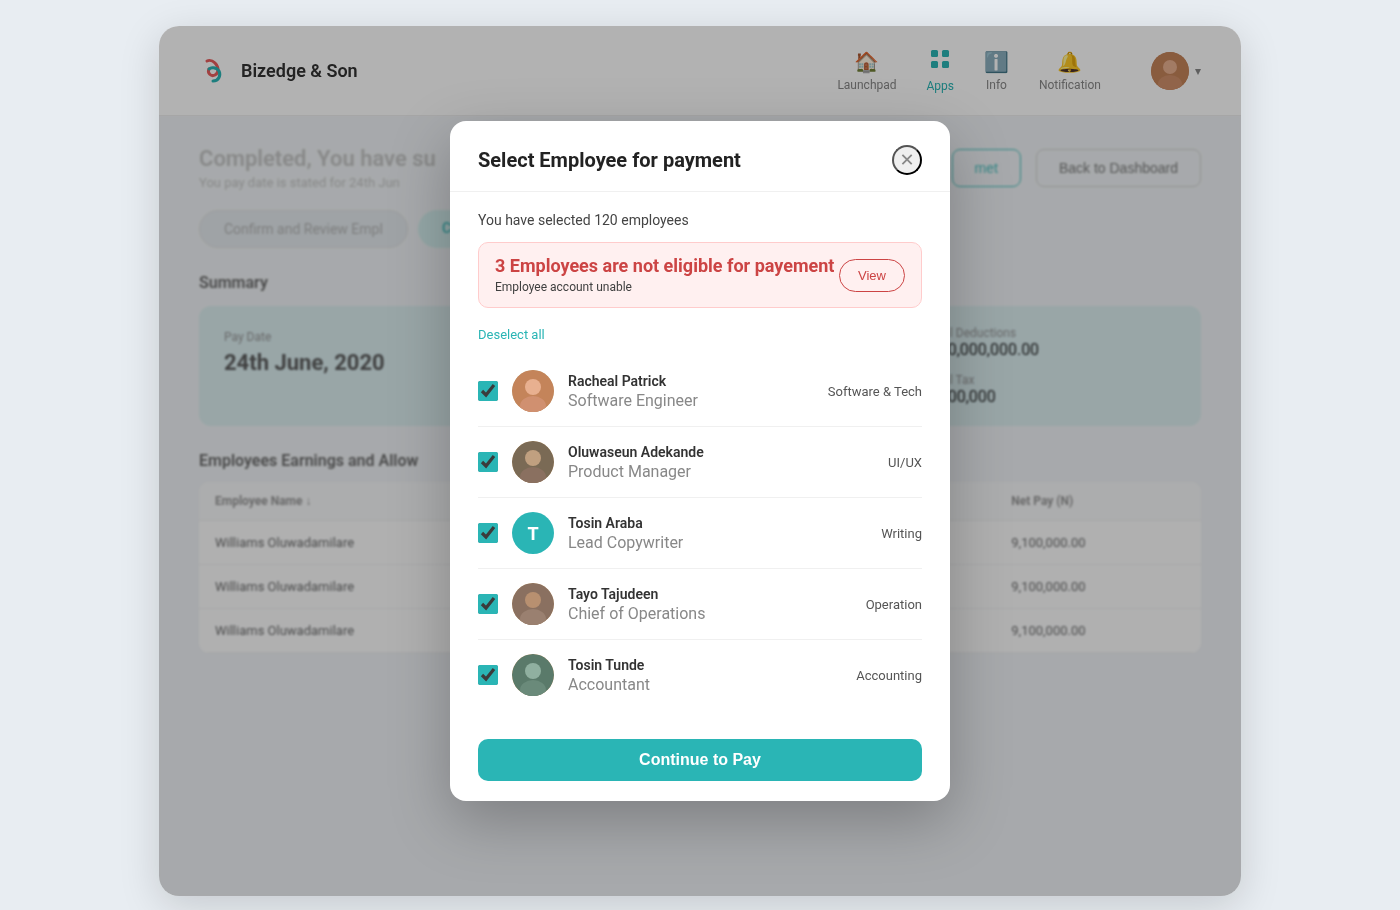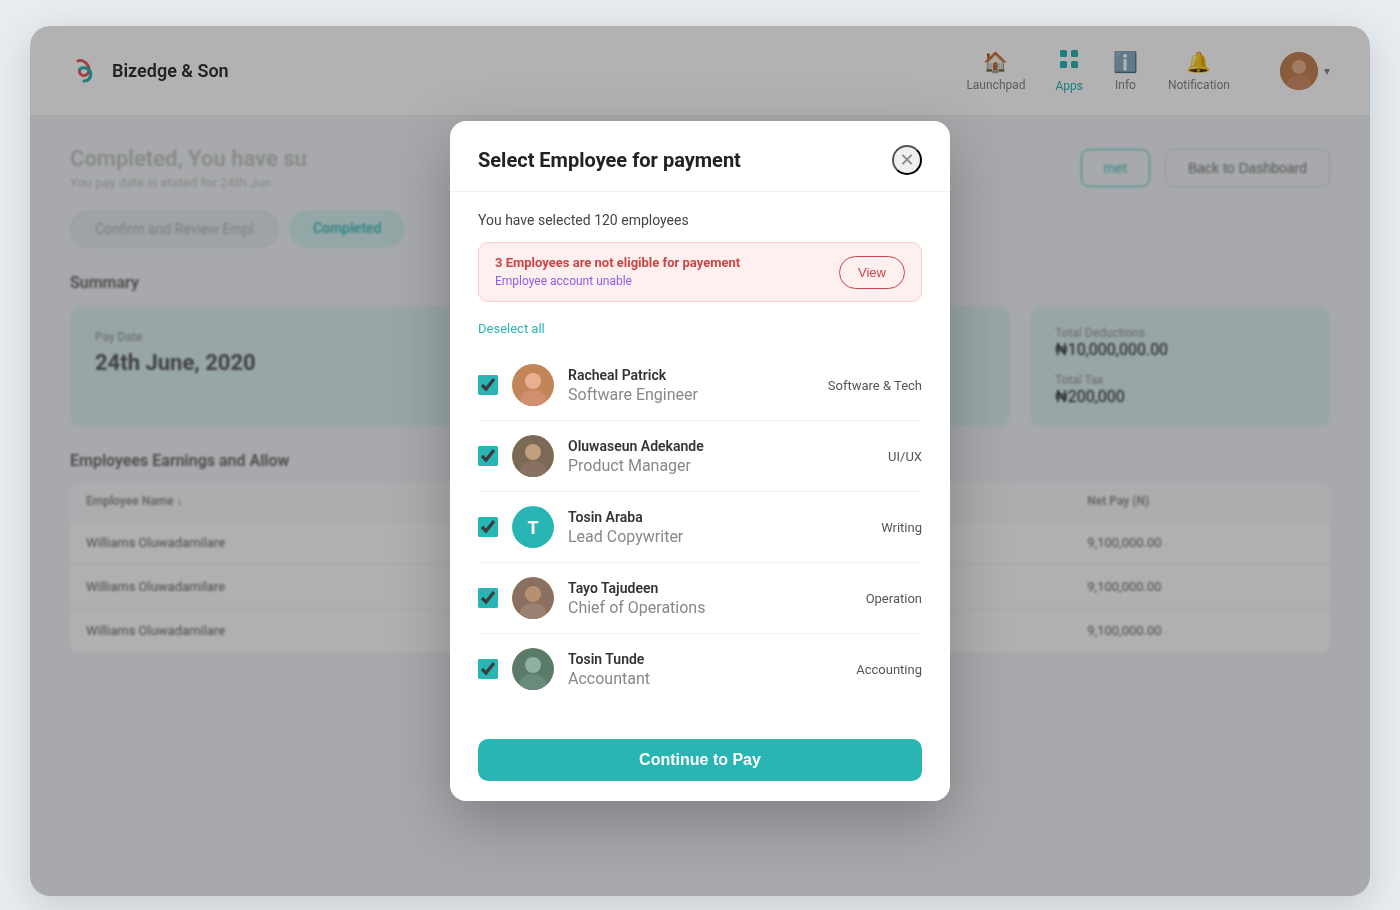--- a/index.html
+++ b/index.html
@@ -8,21 +8,21 @@
       background: #e8edf2;
       width: 1400px;
       height: 910px;
       overflow: hidden;
       display: flex;
       align-items: center;
       justify-content: center;
     }
 
     .app-frame {
-      width: 1340px;
+      width: 1082px;
       height: 870px;
       background: #f0f3f6;
       border-radius: 20px;
       overflow: hidden;
       position: relative;
       box-shadow: 0 10px 40px rgba(0,0,0,0.15);
       margin-top: 12px;
     }
 
     
@@ -299,27 +299,27 @@
       background: #fff0f0;
       border: 1px solid #ffcccc;
       border-radius: 10px;
       padding: 12px 16px;
       display: flex;
       align-items: center;
       justify-content: space-between;
       margin-bottom: 16px;
     }
     .warning-text strong {
-      font-size: 13px;
+      font-size: 18px;
       color: #cc4444;
       display: block;
     }
     .warning-text span {
       font-size: 12px;
-      color: #8b5cf6;
+      color: #404040;
     }
     .btn-view {
       padding: 8px 18px;
       border: 1.5px solid #cc4444;
       border-radius: 20px;
       background: transparent;
       color: #cc4444;
       font-size: 13px;
       cursor: pointer;
       white-space: nowrap;

